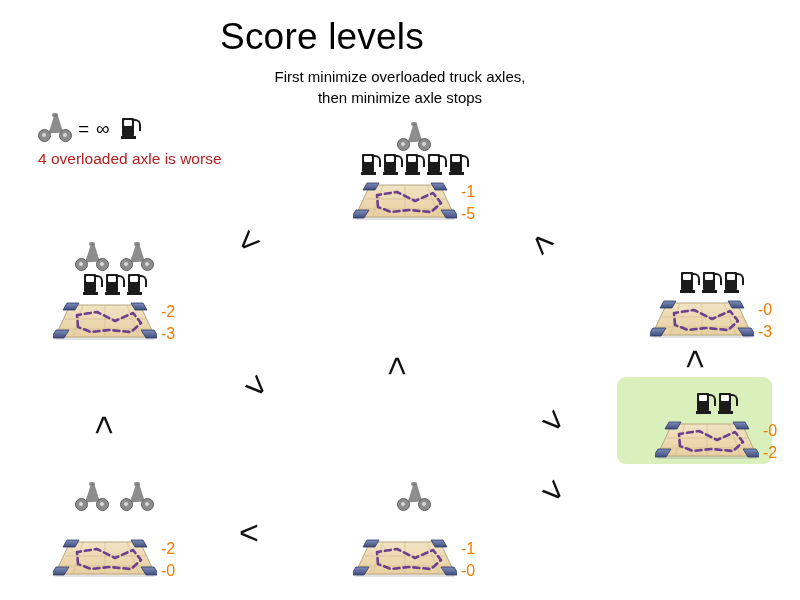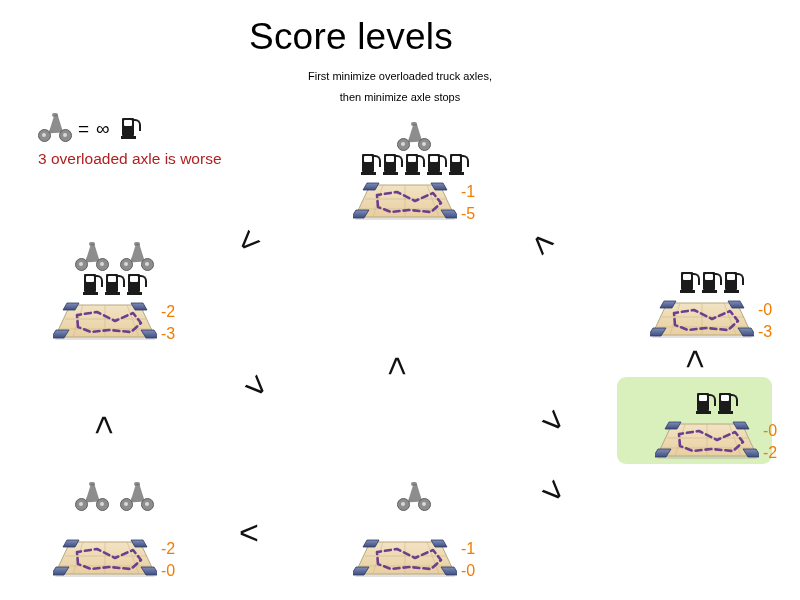--- a/index.html
+++ b/index.html
@@ -7,25 +7,25 @@
     width:800px;height:600px;position:relative;overflow:hidden;
     background:#ffffff;
     font-family:"Liberation Sans", sans-serif;
     color:#000;
   }
   #stage{position:absolute;left:0;top:0;width:800px;height:600px;}
 
   
   .title{
     position:absolute;left:0;top:16px;width:644px;text-align:center;
-    font-size:37px;font-weight:400;letter-spacing:.2px;color:#000;margin-left:29px;
+    font-size:37px;font-weight:400;letter-spacing:.2px;color:#000;
   }
   .subtitle{
     position:absolute;left:0;top:66px;width:800px;text-align:center;
-    font-size:11px;line-height:21px;color:#000;
+    font-size:15px;line-height:21px;color:#000;
   }
 
   
   .legend{position:absolute;left:38px;top:112px;}
   .legend-row{display:flex;align-items:center;height:32px;}
   .legend-eq{font-size:19px;margin:0 7px 0 6px;line-height:1;}
   .legend-inf{font-size:19px;margin-right:12px;line-height:1;}
   .legend-text{
     position:absolute;left:38px;top:148px;width:280px;
     font-size:15.5px;line-height:21px;color:#b02020;
@@ -137,21 +137,21 @@
       <span class="legend-inf">∞</span>
       <span class="pump">
         <span class="tank"></span>
           <span class="win"></span>
           <span class="hose"></span>
           <span class="base"></span>
       </span>
     </div>
   </div>
   <div class="legend-text">
-    <span>3 overloaded axle is worse</span><br>
+    <span>4 overloaded axle is worse</span><br>
   </div>
 
   <div class="optimal-box"></div>
 
   <div class="node" style="left:353px;top:124px;">
     <div class="node-stack">
       <div class="axle-row">
           <span class="axle">
             <span class="cap"></span>
             <span class="body"></span>

